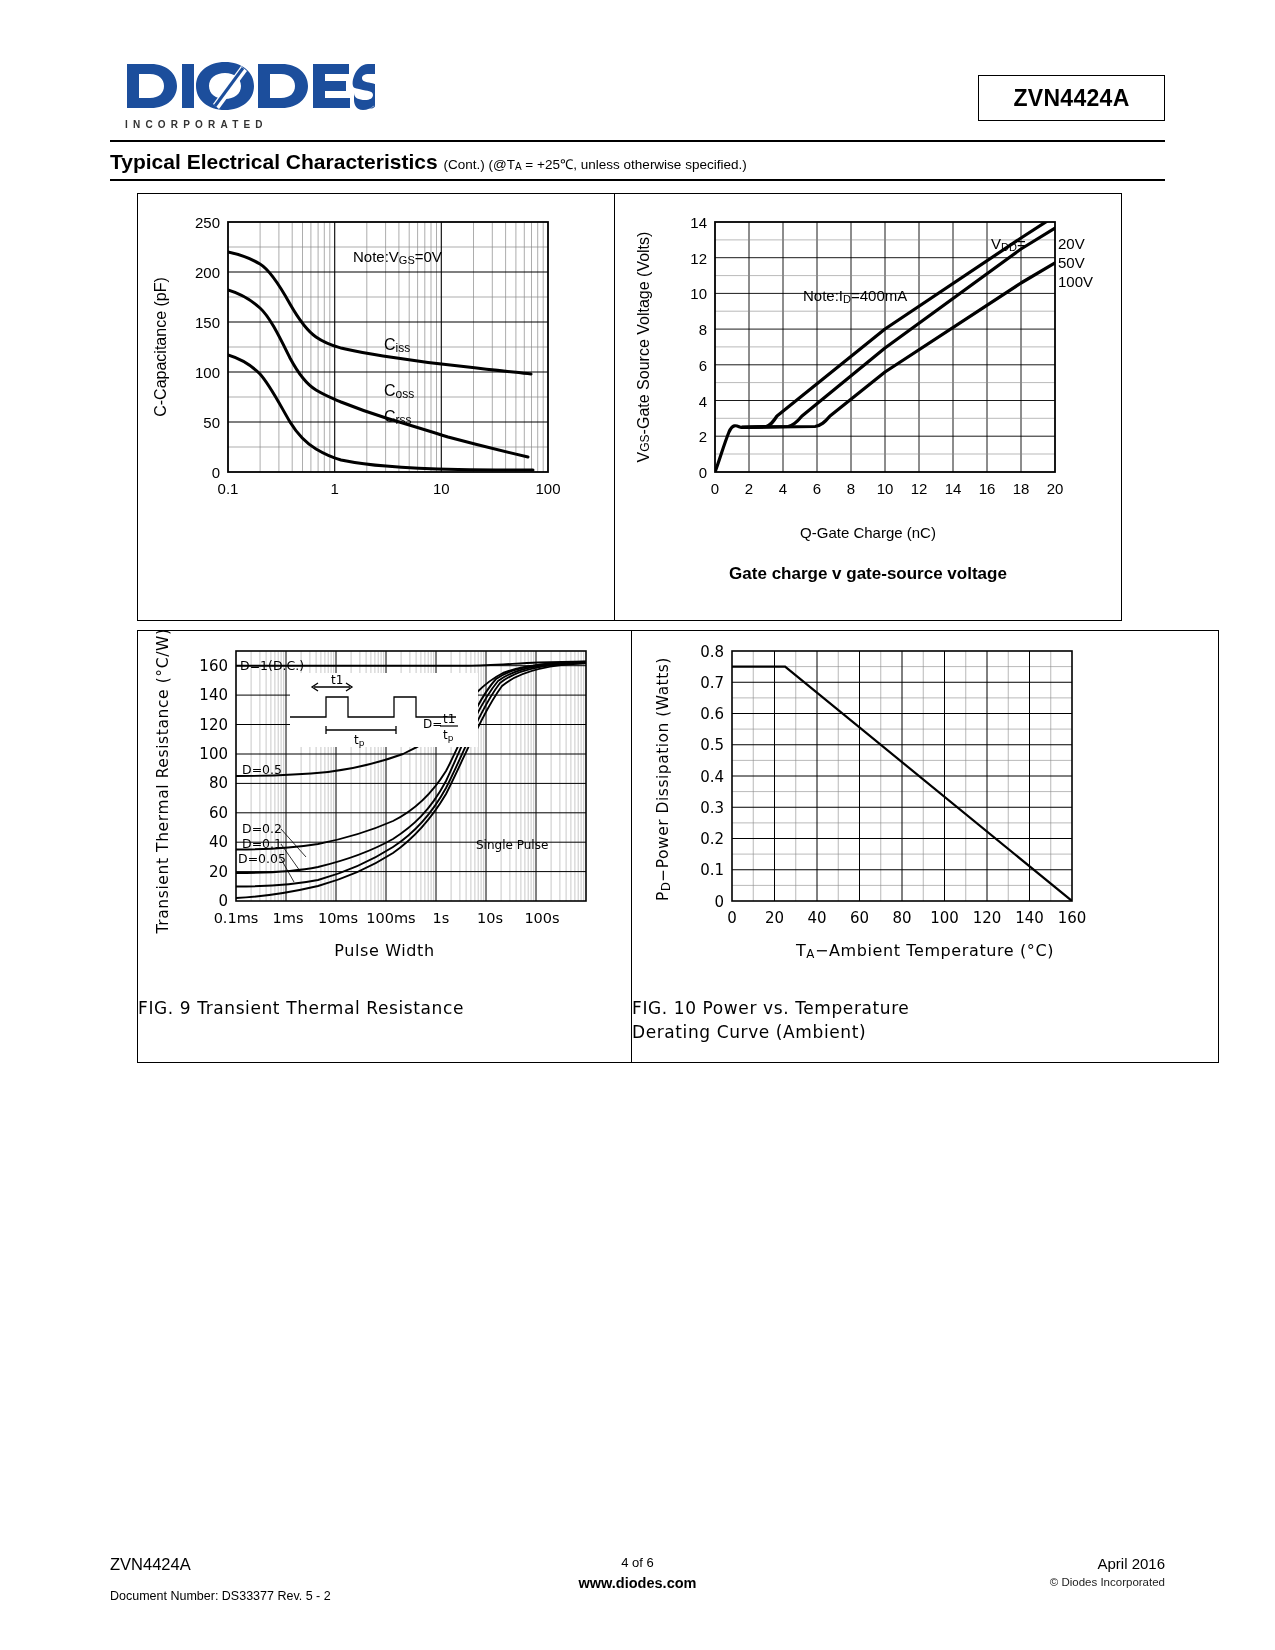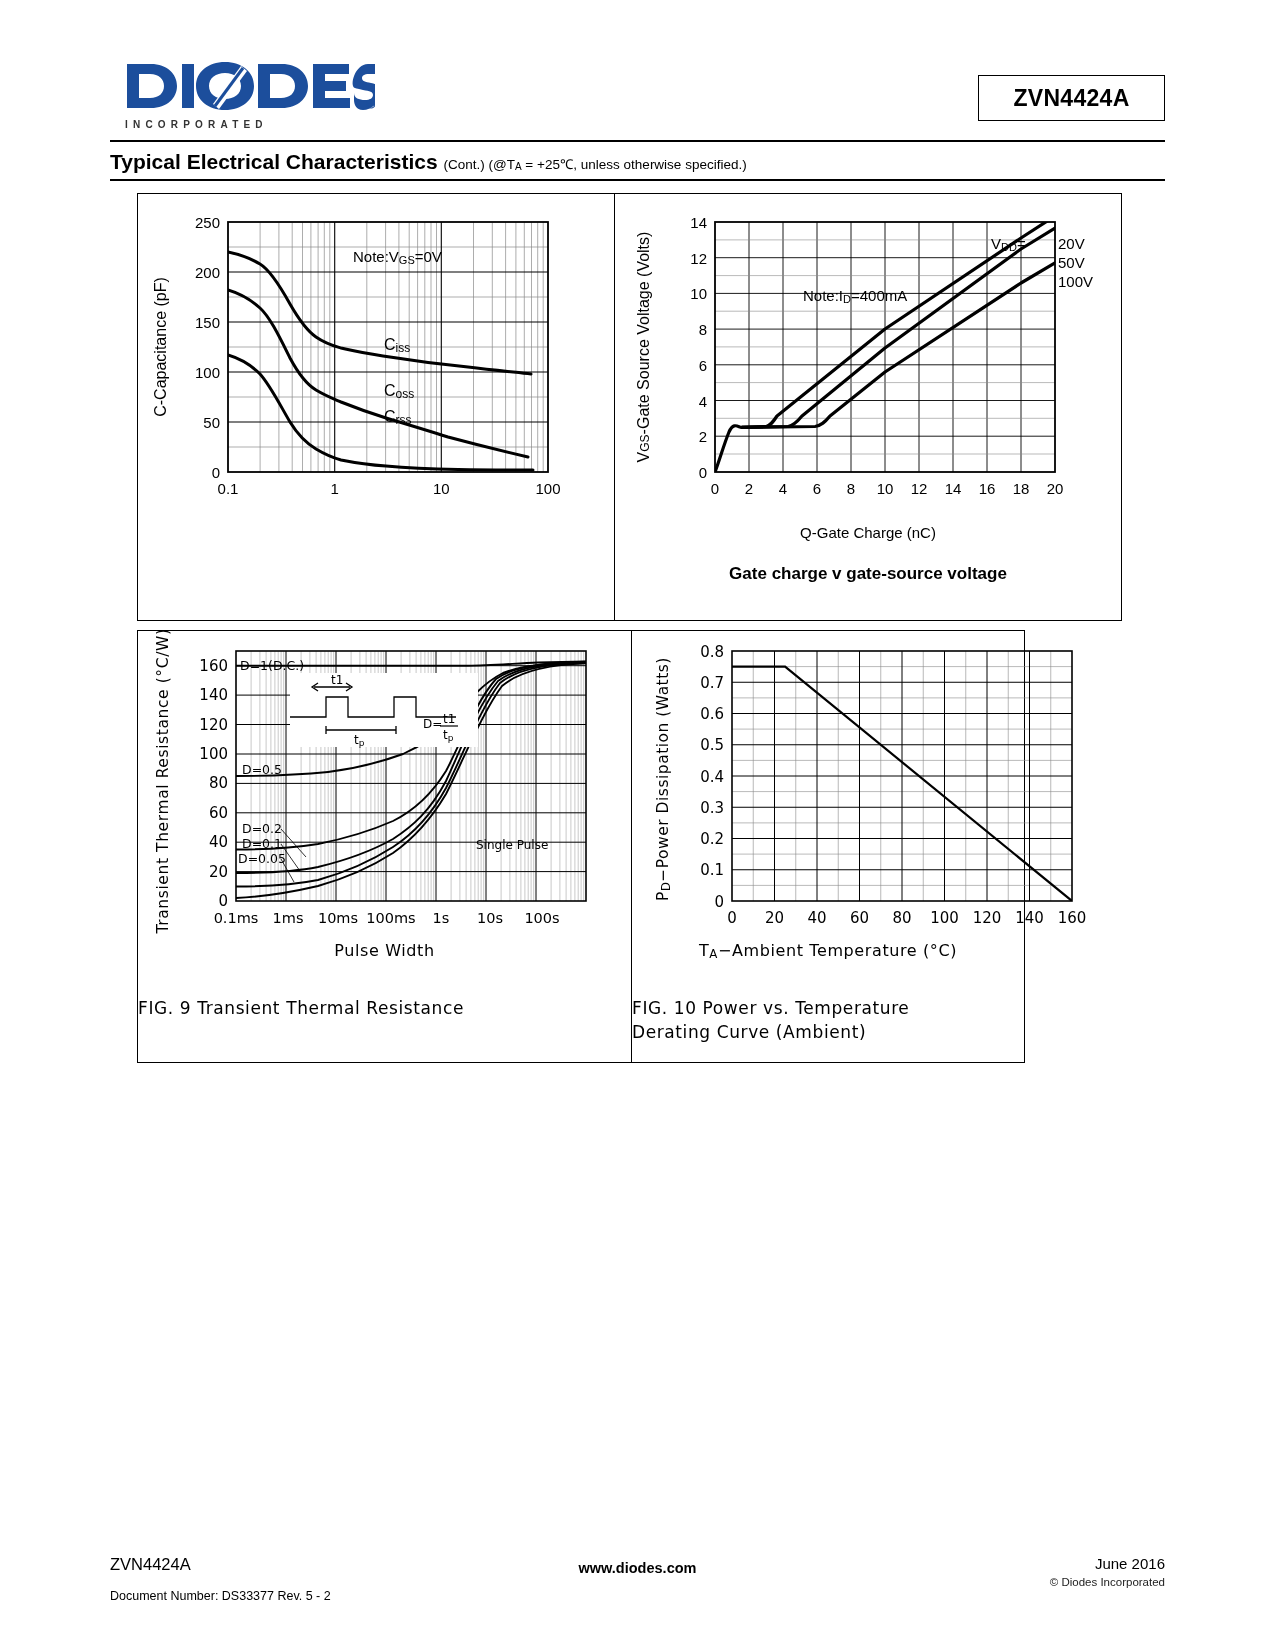--- a/index.html
+++ b/index.html
@@ -101,21 +101,21 @@
   }
   .cell {
     position: absolute;
     border: 1.6px solid #000;
     box-sizing: border-box;
     background: #fff;
   }
   .cell-tl { left: 0;     top: 0;   width: 478px; height: 428px; }
   .cell-tr { left: 477px; top: 0;   width: 508px; height: 428px; }
   .cell-bl { left: 0;     top: 437px; width: 495px; height: 433px; }
-  .cell-br { left: 494px; top: 437px; width: 394px; height: 433px; }
+  .cell-br { left: 494px; top: 437px; width: 588px; height: 433px; }
 
   .plotsvg { display: block; }
 
   .cap {
     position: absolute;
     width: 100%;
     text-align: center;
     font-weight: bold;
     font-size: 17px;
   }
@@ -629,21 +629,22 @@
     </div>
 
   </div>
 
   <div class="footer">
     <div class="f-left">
       <div class="f-line1">ZVN4424A</div>
       <div class="f-line2">Document Number: DS33377  Rev. 5 - 2</div>
     </div>
     <div class="f-mid">
+      <div class="f-line1">4 of 6</div>
       <div class="f-line2">www.diodes.com</div>
     </div>
     <div class="f-right">
-      <div class="f-line1">June 2016</div>
+      <div class="f-line1">April 2016</div>
       <div class="f-line2">© Diodes Incorporated</div>
     </div>
   </div>
 
 </div>
 
 </body></html>

